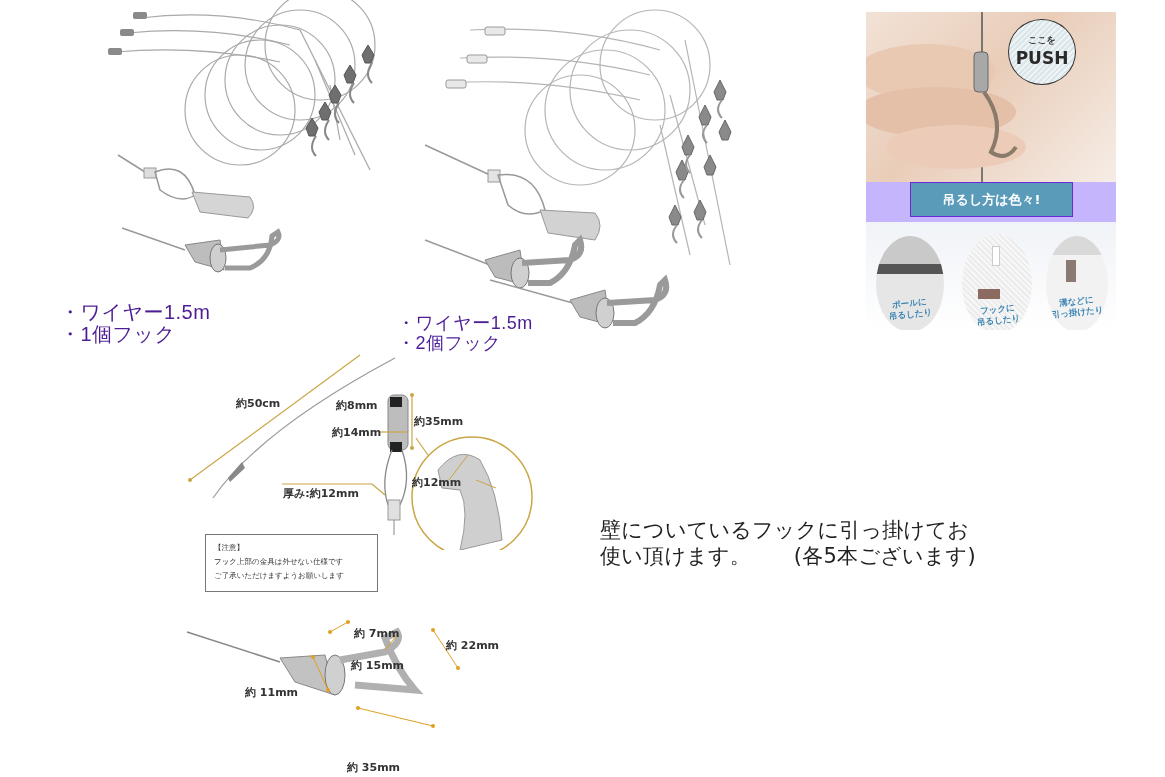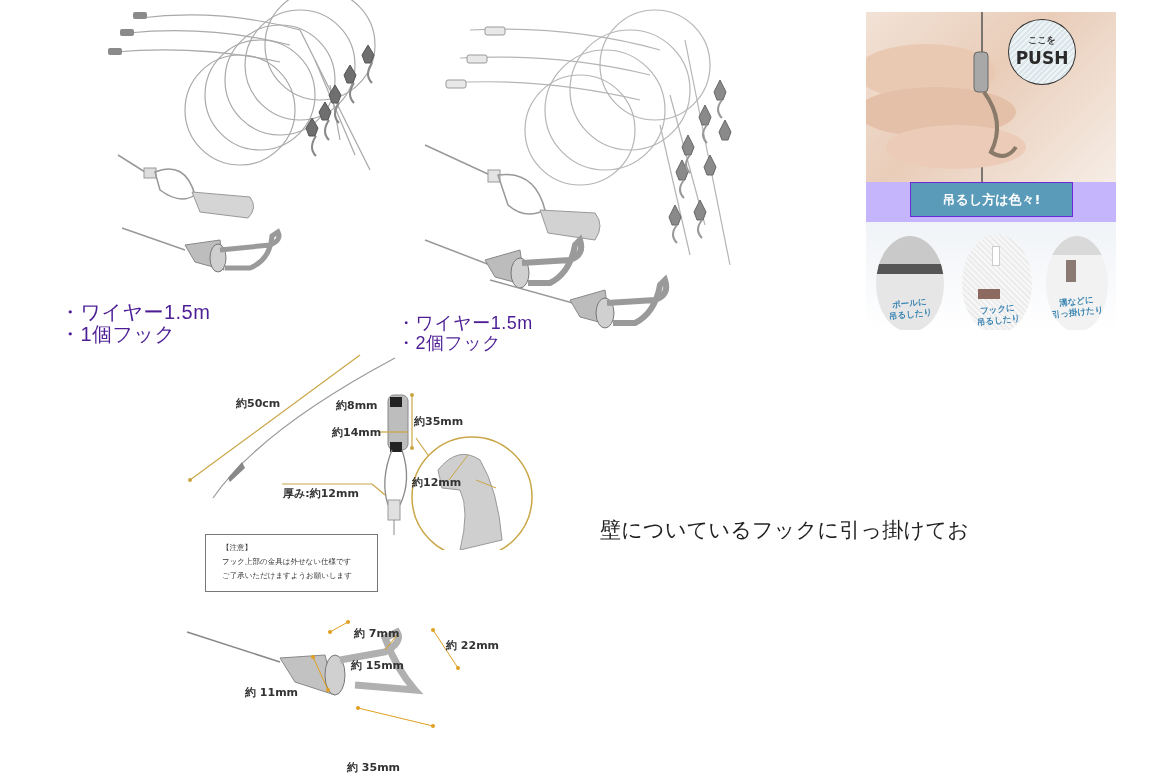--- a/index.html
+++ b/index.html
@@ -25,21 +25,21 @@
   .info-bottom { position: absolute; left: 0; top: 210px; width: 250px; height: 108px; background: linear-gradient(180deg, #f0f3f7, #ffffff); }
   .oval { position: absolute; border-radius: 50%; overflow: hidden; }
   .oval-label { position: absolute; font-size: 8.5px; font-weight: bold; color: #3d86b3; line-height: 11px; text-align: center; transform: rotate(-6deg); }
 
   
   .caption { position: absolute; left: 600px; top: 517px; font-size: 21px; line-height: 26px; color: #1f1f1f; white-space: nowrap; letter-spacing: 0.3px; }
 
   
   .dim { position: absolute; font-size: 11px; font-weight: bold; color: #333; white-space: nowrap; }
 
-  .notice { position: absolute; left: 205px; top: 534px; width: 173px; height: 58px; border: 1px solid #777; background: #fff; padding: 6px 16px; font-size: 7.5px; line-height: 14px; color: #333; }
+  .notice { position: absolute; left: 205px; top: 534px; width: 173px; height: 58px; border: 1px solid #777; background: #fff; padding: 6px 8px; font-size: 7.5px; line-height: 14px; color: #333; }
   .notice div { white-space: nowrap; }
 </style>
 </head>
 <body>
 
 <div class="panel" style="left:100px;top:0;width:300px;height:290px;">
   <svg width="300" height="290">
     <g fill="none" stroke="#a9a9a9" stroke-width="1.2">
       <ellipse cx="140" cy="110" rx="55" ry="55"></ellipse>
       <ellipse cx="160" cy="95" rx="55" ry="55"></ellipse>
@@ -253,13 +253,14 @@
 </div>
 
 <span class="dim" style="left:354px;top:626px;">約 7mm</span>
 <span class="dim" style="left:446px;top:638px;">約 22mm</span>
 <span class="dim" style="left:351px;top:658px;">約 15mm</span>
 <span class="dim" style="left:245px;top:685px;">約 11mm</span>
 <span class="dim" style="left:347px;top:760px;">約 35mm</span>
 
 <div class="caption">
   <div>壁についているフックに引っ掛けてお</div>
+  <div>使い頂けます。　　(各5本ございます)</div>
 </div>
 
 </body></html>

